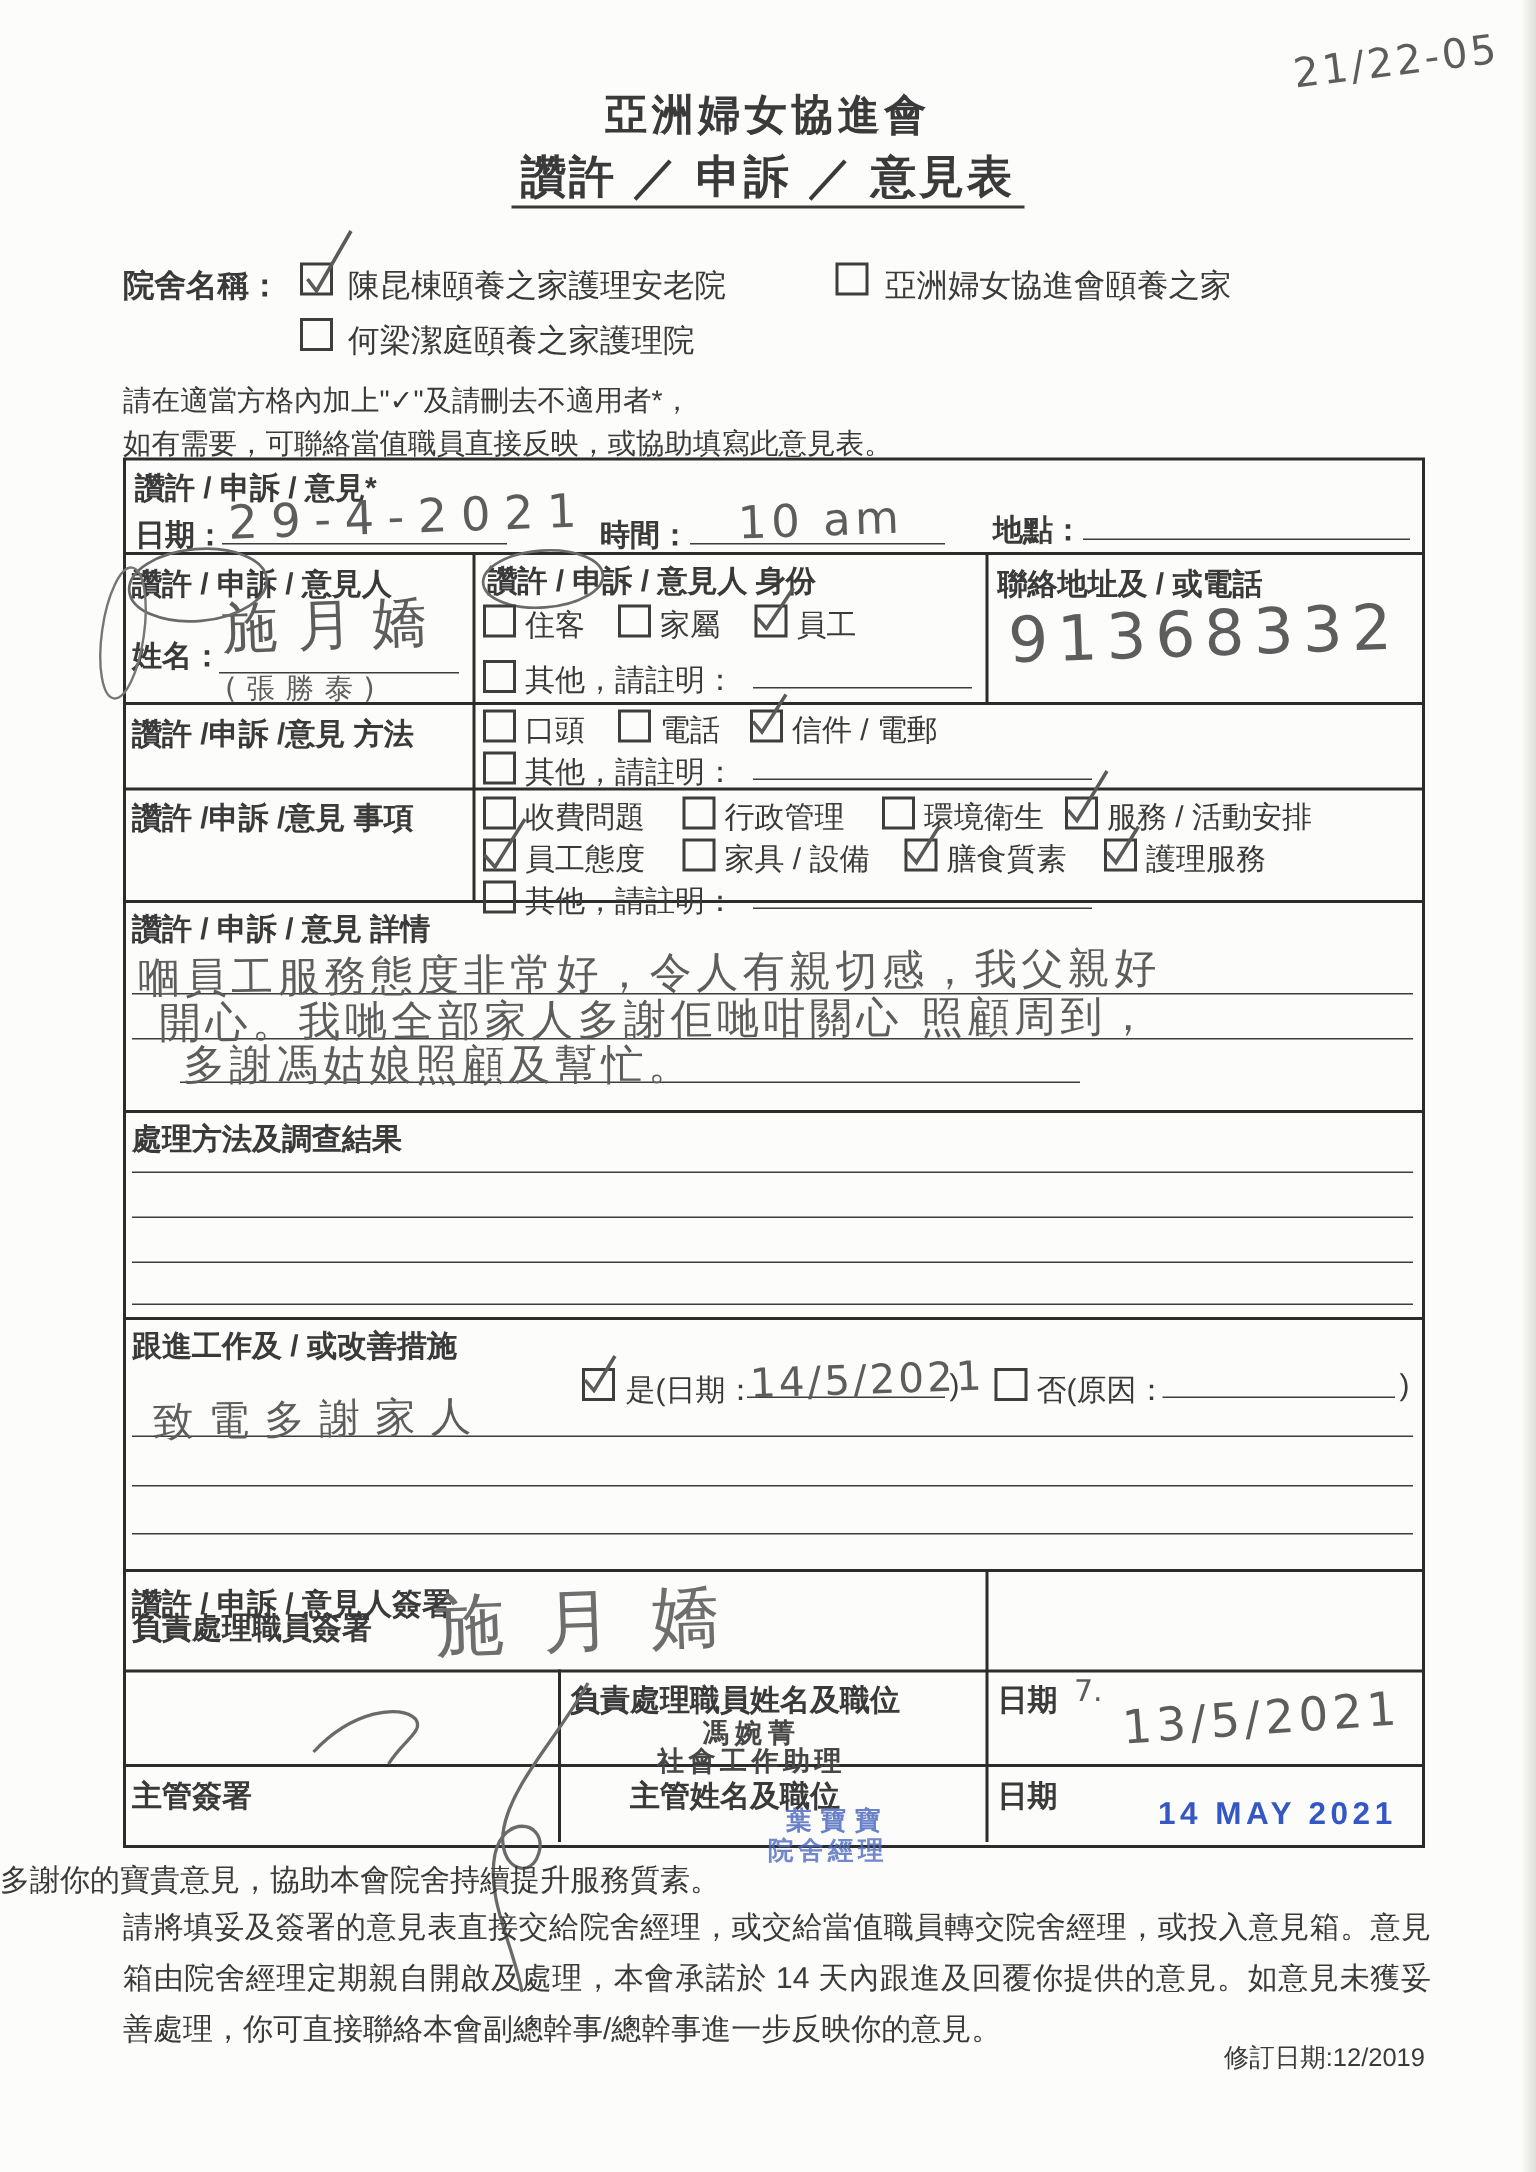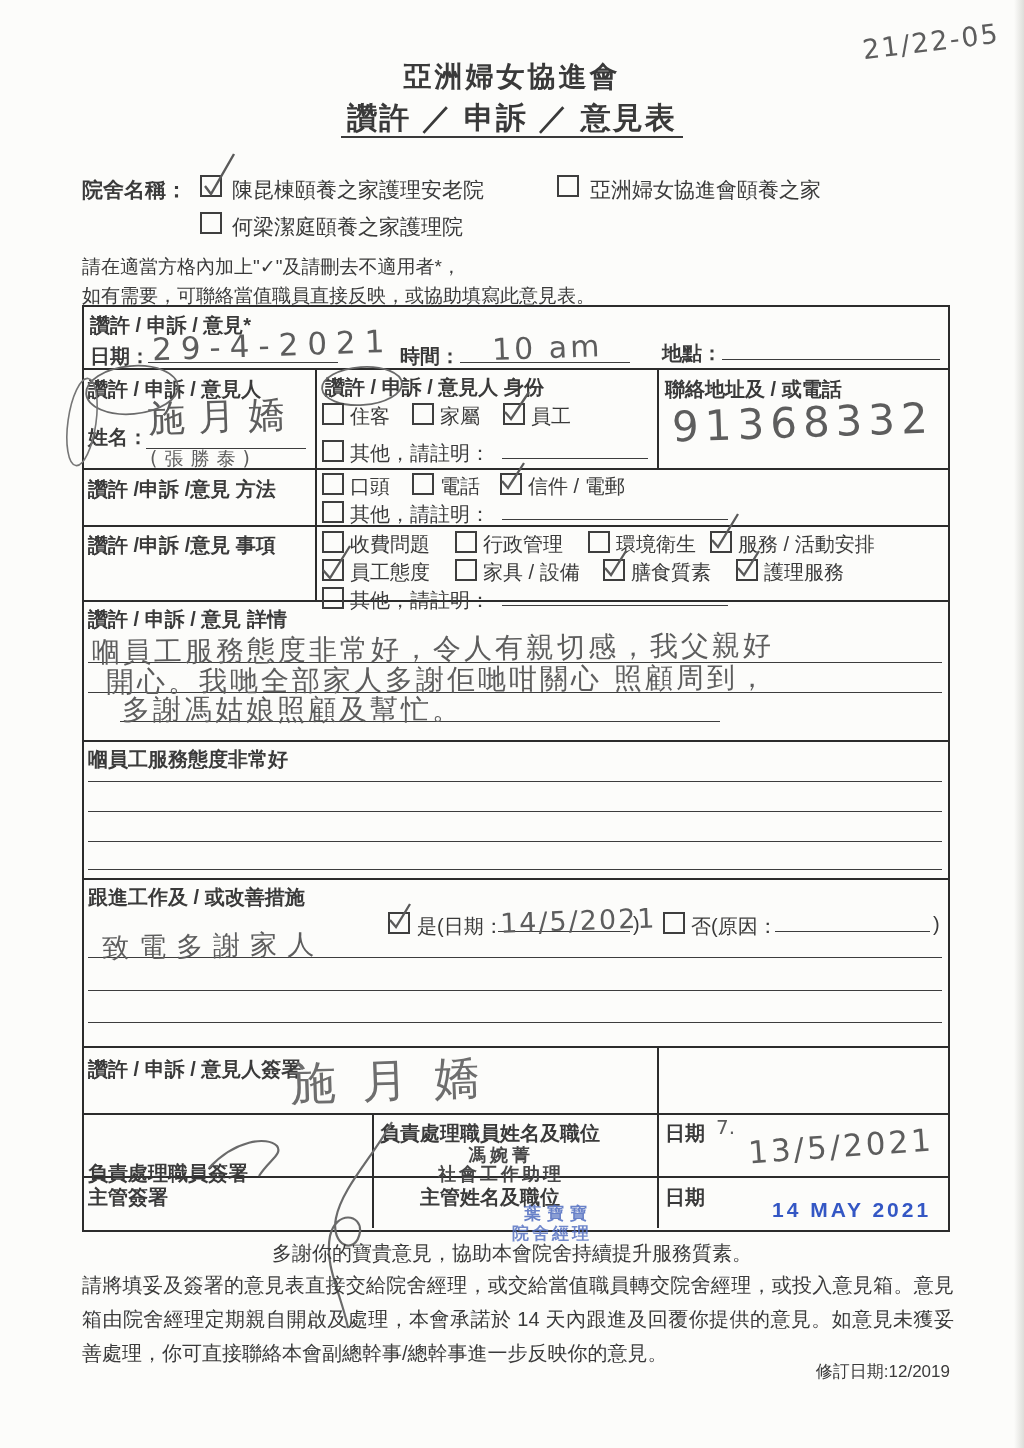--- a/index.html
+++ b/index.html
@@ -155,21 +155,21 @@
   <div class="rule" style="left:502px;top:605px;width:226px;"></div>
 
   <div class="lbl b" style="left:88px;top:606px;">讚許 / 申訴 / 意見 詳情</div>
   <div class="rule" style="left:88px;top:662px;width:854px;"></div>
   <div class="rule" style="left:88px;top:692px;width:854px;"></div>
   <div class="rule" style="left:120px;top:721px;width:600px;"></div>
   <div class="hand" style="left:92px;top:630px;font-size:28px;letter-spacing:3px;transform:rotate(-0.6deg);">嗰員工服務態度非常好，令人有親切感，我父親好</div>
   <div class="hand" style="left:106px;top:661px;font-size:28px;letter-spacing:3px;transform:rotate(-0.4deg);">開心。我哋全部家人多謝佢哋咁關心 照顧周到，</div>
   <div class="hand" style="left:122px;top:691px;font-size:28px;letter-spacing:3px;">多謝馮姑娘照顧及幫忙。</div>
 
-  <div class="lbl b" style="left:88px;top:746px;">嗰員工服務態度非常好</div>
+  <div class="lbl b" style="left:88px;top:746px;">處理方法及調查結果</div>
   <div class="rule" style="left:88px;top:781px;width:854px;"></div>
   <div class="rule" style="left:88px;top:811px;width:854px;"></div>
   <div class="rule" style="left:88px;top:841px;width:854px;"></div>
   <div class="rule" style="left:88px;top:869px;width:854px;"></div>
 
   <div class="lbl b" style="left:88px;top:884px;">跟進工作及 / 或改善措施</div>
   <span class="cb" style="left:388px;top:912px;"></span>
   <svg class="ticksvg" style="left:386px;top:898px;" width="36" height="38">
     <polyline points="4,22 10,29 24,6" fill="none" stroke="#5a5a5a" stroke-width="2.3"></polyline>
   </svg>
@@ -182,38 +182,38 @@
   <div class="rule" style="left:775px;top:931px;width:155px;"></div>
   <div class="lbl opt" style="left:933px;top:913px;">)</div>
   <div class="rule" style="left:88px;top:957px;width:854px;"></div>
   <div class="hand" style="left:102px;top:928px;font-size:27px;letter-spacing:10px;transform:rotate(-1deg);">致電多謝家人</div>
   <div class="rule" style="left:88px;top:990px;width:854px;"></div>
   <div class="rule" style="left:88px;top:1022px;width:854px;"></div>
 
   <div class="lbl b" style="left:88px;top:1056px;">讚許 / 申訴 / 意見人簽署</div>
   <div class="hand" style="left:290px;top:1050px;font-size:46px;letter-spacing:26px;color:#6e6e6e;transform:rotate(-2deg);">施月嬌</div>
 
-  <div class="lbl b" style="left:88px;top:1160px;">負責處理職員簽署</div>
+  <div class="lbl b" style="left:88px;top:1072px;">負責處理職員簽署</div>
   <svg class="ticksvg" style="left:205px;top:1132px;" width="95" height="52">
     <path d="M4 36 C 30 8, 62 4, 72 14 C 78 22, 64 28, 54 44" fill="none" stroke="#6a6a6a" stroke-width="2.2"></path>
   </svg>
   <div class="lbl b" style="left:380px;top:1120px;">負責處理職員姓名及職位</div>
   <div class="stampgray" style="left:468px;top:1143px;font-size:18px;letter-spacing:4px;">馮婉菁</div>
   <div class="stampgray" style="left:438px;top:1162px;font-size:18px;letter-spacing:3px;">社會工作助理</div>
   <div class="lbl b" style="left:665px;top:1120px;">日期</div>
   <div class="hand" style="left:716px;top:1115px;font-size:20px;">7.</div>
   <div class="hand" style="left:748px;top:1128px;font-size:31px;letter-spacing:3px;transform:rotate(-4deg);">13/5/2021</div>
 
   <div class="lbl b" style="left:88px;top:1184px;">主管簽署</div>
   <svg class="ticksvg" style="left:296px;top:1116px;" width="120" height="215">
     <path d="M 96 6 C 76 42, 46 72, 40 102 C 34 130, 60 140, 64 116 C 66 98, 40 94, 34 120 C 28 150, 46 180, 52 212" fill="none" stroke="#6a6a6a" stroke-width="2.2"></path>
   </svg>
   <div class="lbl b" style="left:380px;top:1184px;margin-left:40px;">主管姓名及職位</div>
   <div class="stampblue" style="left:524px;top:1202px;font-size:17px;letter-spacing:6px;opacity:0.85;">葉寶寶</div>
   <div class="stampblue" style="left:512px;top:1222px;font-size:17px;letter-spacing:3px;opacity:0.8;">院舍經理</div>
   <div class="lbl b" style="left:665px;top:1184px;">日期</div>
   <div class="stampblue" style="left:772px;top:1198px;font-size:21px;letter-spacing:3px;color:#3457c4;">14 MAY 2021</div>
 
-  <div class="abs opt" style="left:0;top:1240px;width:1024px;text-align:center;font-size:20px;">多謝你的寶貴意見，協助本會院舍持續提升服務質素。</div>
+  <div class="abs opt" style="left:0;top:1240px;width:1024px;font-size:20px;">多謝你的寶貴意見，協助本會院舍持續提升服務質素。</div>
   <div class="abs opt" style="left:82px;top:1268px;width:872px;font-size:20px;line-height:34px;text-align:justify;">請將填妥及簽署的意見表直接交給院舍經理，或交給當值職員轉交院舍經理，或投入意見箱。意見箱由院舍經理定期親自開啟及處理，本會承諾於 14 天內跟進及回覆你提供的意見。如意見未獲妥善處理，你可直接聯絡本會副總幹事/總幹事進一步反映你的意見。</div>
   <div class="abs opt" style="left:82px;top:1360px;width:868px;text-align:right;font-size:17px;">修訂日期:12/2019</div>
 
 </div>
 
 </body></html>

